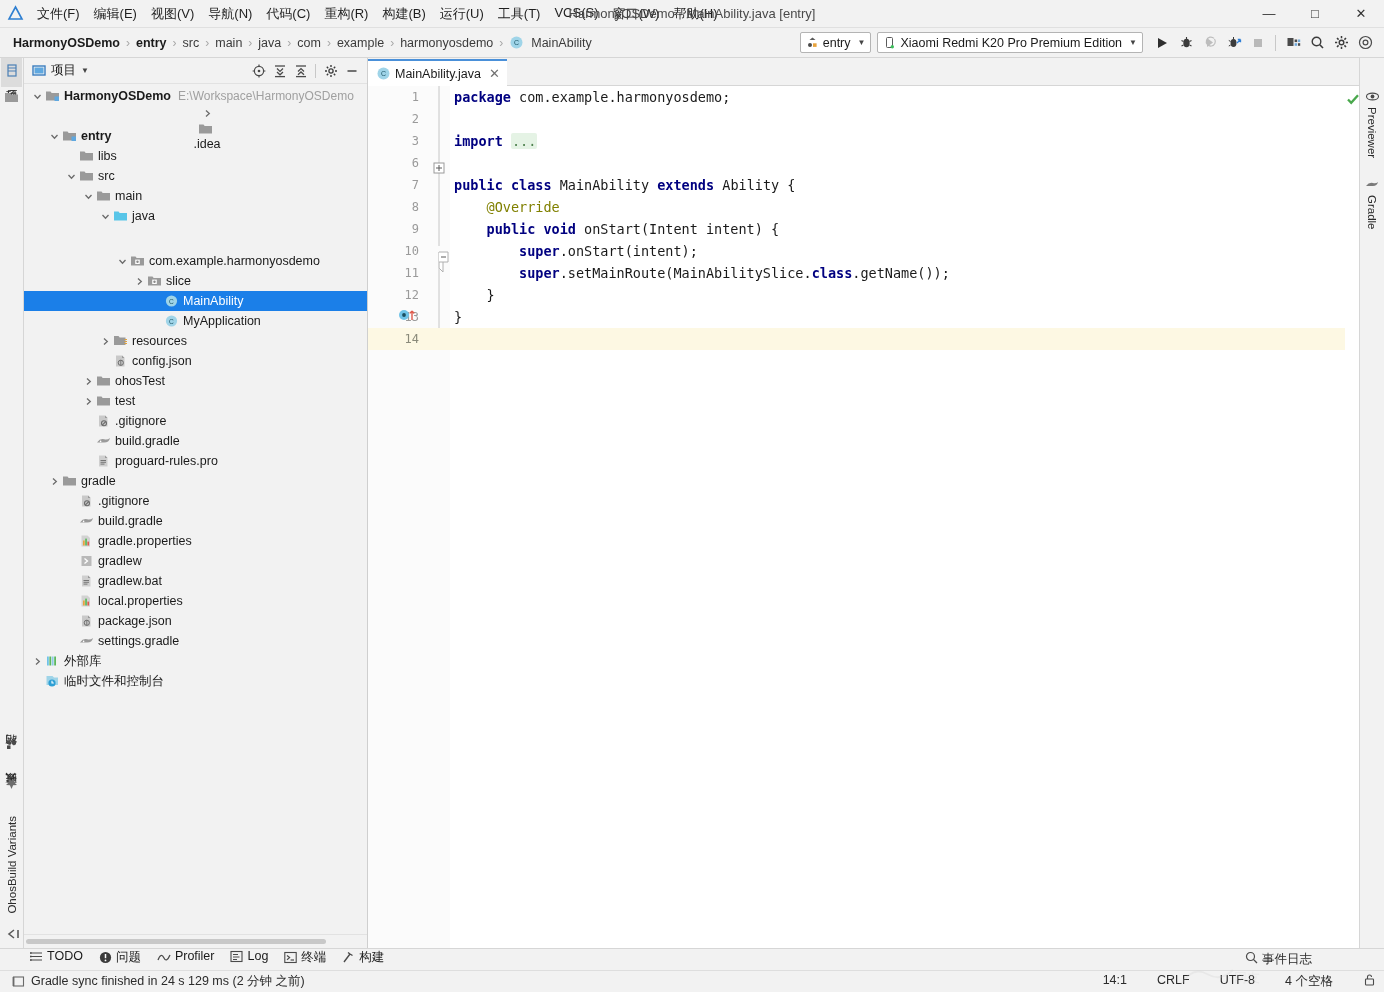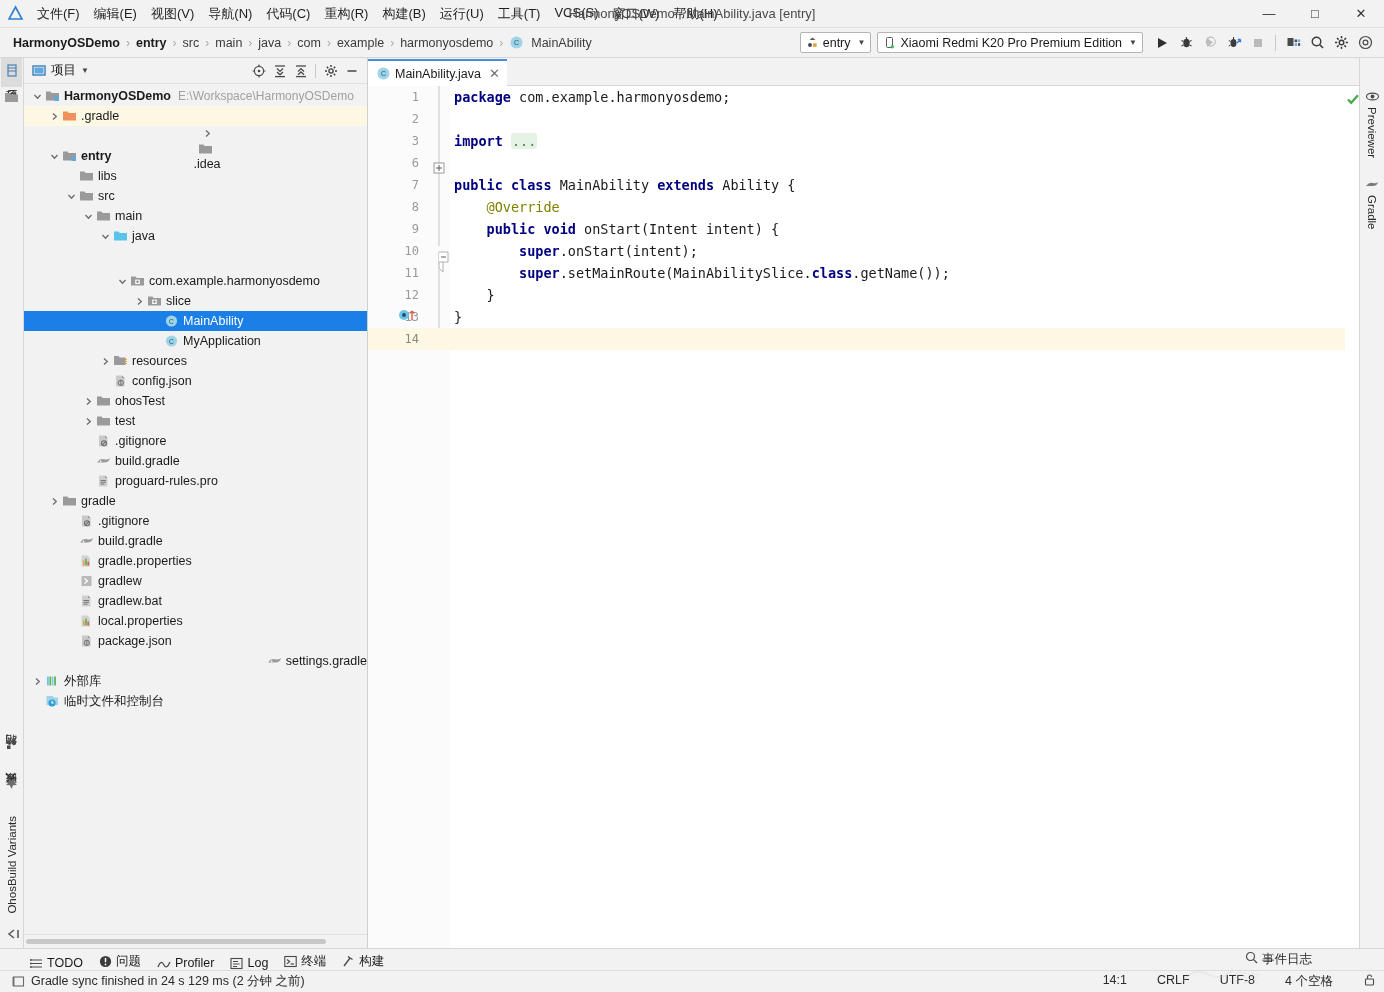--- a/index.html
+++ b/index.html
@@ -119,21 +119,21 @@
   .okcheck{ position:absolute; top:6px; left:1px; color:#49a84c; font-size:13px;}
 
   
   .rstrip{
     width:25px; flex:0 0 25px; background:#f2f2f2; border-left:1px solid #d6d6d6;
     display:flex; flex-direction:column; align-items:center; padding-top:26px;
   }
 
   
   .toolwin{
-    height:22px; flex:0 0 22px; display:flex; align-items:flex-end; gap:16px;
+    height:22px; flex:0 0 22px; display:flex; align-items:flex-start; gap:16px;
     background:#f2f2f2; border-top:1px solid #d6d6d6; padding-left:30px; font-size:12.5px; color:#1a1a1a;
   }
   .twi{ display:flex; align-items:center; gap:4px;}
   .statusbar{
     height:22px; flex:0 0 22px; display:flex; align-items:center;
     background:#f2f2f2; border-top:1px solid #dedede; padding:0 8px 0 12px; font-size:12.5px; color:#2b2b2b;
     position:relative;
   }
   .sb-right{ margin-left:auto; display:flex; align-items:flex-start; gap:30px; color:#2b2b2b;}
   .evlog{
@@ -393,33 +393,20 @@
             </span>
             <span class="ico">
               <svg width="15" height="14" viewBox="0 0 15 14">
                 <path d="M1 2.5 h4.5 l1.2 1.5 H14 V11.5 H1 Z" fill="#9a9a9a"></path>
                 <rect x="9.5" y="7.5" width="4.5" height="4.5" fill="#5fa8e0"></rect>
               </svg>
             </span>
             <span class="nlabel bold">HarmonyOSDemo</span>
             <span class="npath">E:\Workspace\HarmonyOSDemo</span>
           </div>
-          <div class="node hl" style="padding-left: 23px;">
-            <span class="arrow">
-              <svg width="9" height="9" viewBox="0 0 9 9">
-                <path d="M3 1.5 L6.3 4.5 L3 7.5" fill="none" stroke="currentColor" stroke-width="1.3"></path>
-              </svg>
-            </span>
-            <span class="ico">
-              <svg width="15" height="14" viewBox="0 0 15 14">
-                <path d="M1 2.5 h4.5 l1.2 1.5 H14 V11.5 H1 Z" fill="#f0915c"></path>
-              </svg>
-            </span>
-            <span class="nlabel">.gradle</span>
-          </div>
           <div class="node" style="padding-left: 23px; flex-direction: column;">
             <span class="arrow">
               <svg width="9" height="9" viewBox="0 0 9 9">
                 <path d="M3 1.5 L6.3 4.5 L3 7.5" fill="none" stroke="currentColor" stroke-width="1.3"></path>
               </svg>
             </span>
             <span class="ico">
               <svg width="15" height="14" viewBox="0 0 15 14">
                 <path d="M1 2.5 h4.5 l1.2 1.5 H14 V11.5 H1 Z" fill="#9a9a9a"></path>
               </svg>
@@ -708,21 +695,21 @@
             <span class="ico">
               <svg width="15" height="14" viewBox="0 0 15 14">
                 <path d="M3 1.5 h6 l2.5 2.5 V12.5 H3 Z" fill="#c9c9c9"></path>
                 <path d="M9 1.5 v2.5 h2.5" fill="#9a9a9a"></path>
                 <circle cx="7.8" cy="8.8" r="2.6" fill="none" stroke="#6c6c6c" stroke-width="1"></circle>
                 <path d="M7.8 6.2 v5.2" stroke="#6c6c6c" stroke-width="0.9"></path>
               </svg>
             </span>
             <span class="nlabel">package.json</span>
           </div>
-          <div class="node" style="padding-left: 40px; justify-content: flex-end;">
+          <div class="node" style="padding-left: 40px;">
             <span class="arrow"></span>
             <span class="ico">
               <svg width="15" height="14" viewBox="0 0 15 14">
                 <path d="M1 8.5 q3.2 -4.5 7.2 -3.2 q3 1 5.8 -1.3 q-1 4.6 -5.8 4.6 q-4.2 0 -7.2 -0.1 Z" fill="#9a9a9a"></path>
                 <circle cx="4.6" cy="7.4" r="0.8" fill="#fff"></circle>
               </svg>
             </span>
             <span class="nlabel">settings.gradle</span>
           </div>
           <div class="node" style="padding-left: 6px;">

